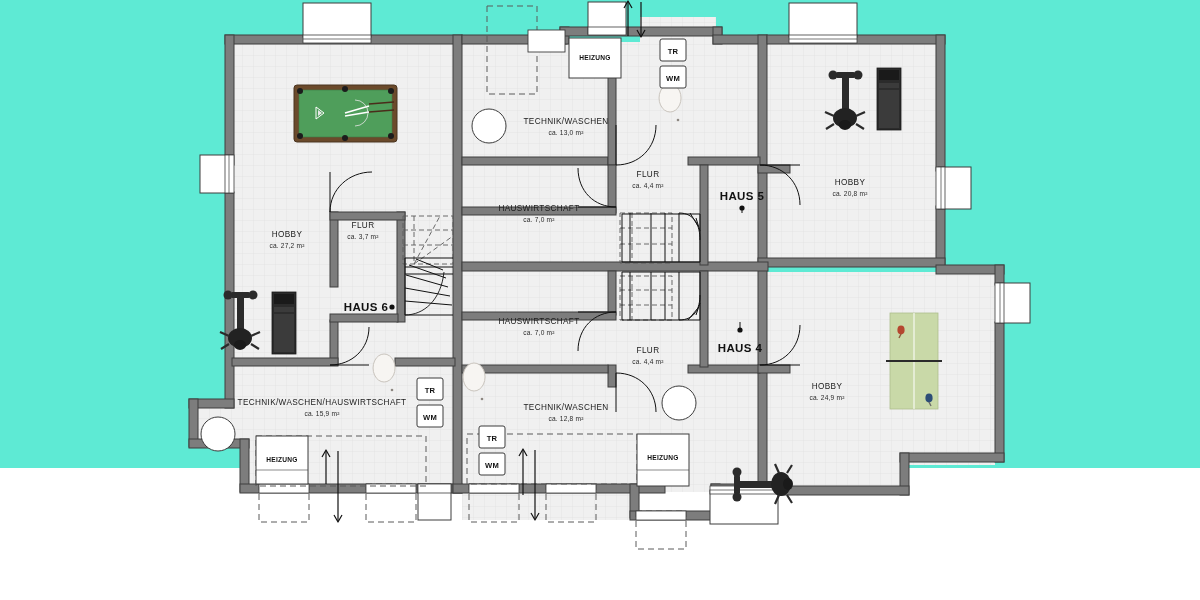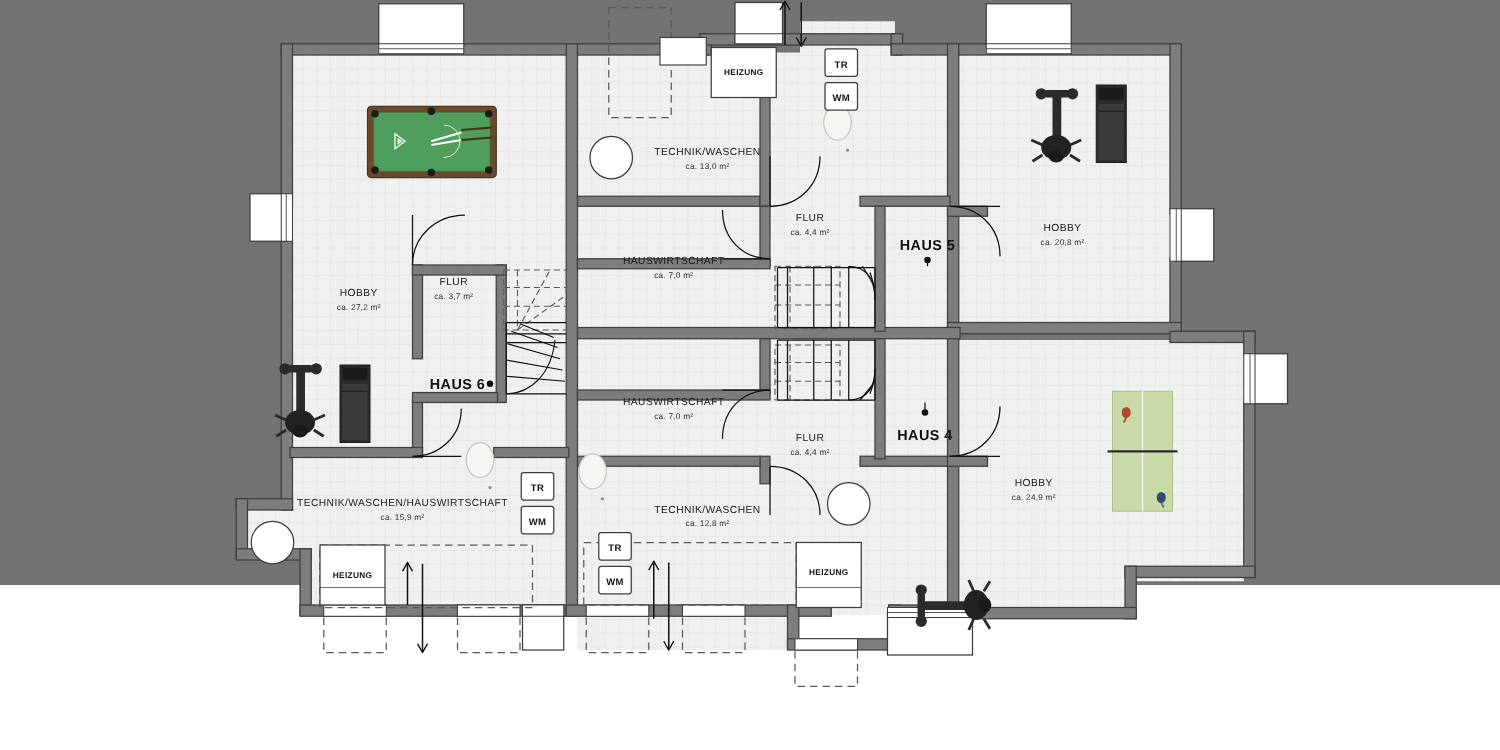--- a/index.html
+++ b/index.html
@@ -10,21 +10,21 @@
   body {
     width: 1200px;
     height: 600px;
     font-family: "Liberation Sans", sans-serif;
     overflow: hidden;
   }
   #plan-root {
     position: relative;
     width: 1200px;
     height: 468px;
-    background: #737373;
+    background: #5eead4;
   }
   svg.floorplan {
     display: block;
     width: 1200px;
     height: 600px;
   }
   .room-label-group text.room-name {
     font-family: "Liberation Sans", sans-serif;
     font-size: 8.2px;
     letter-spacing: 0.35px;

